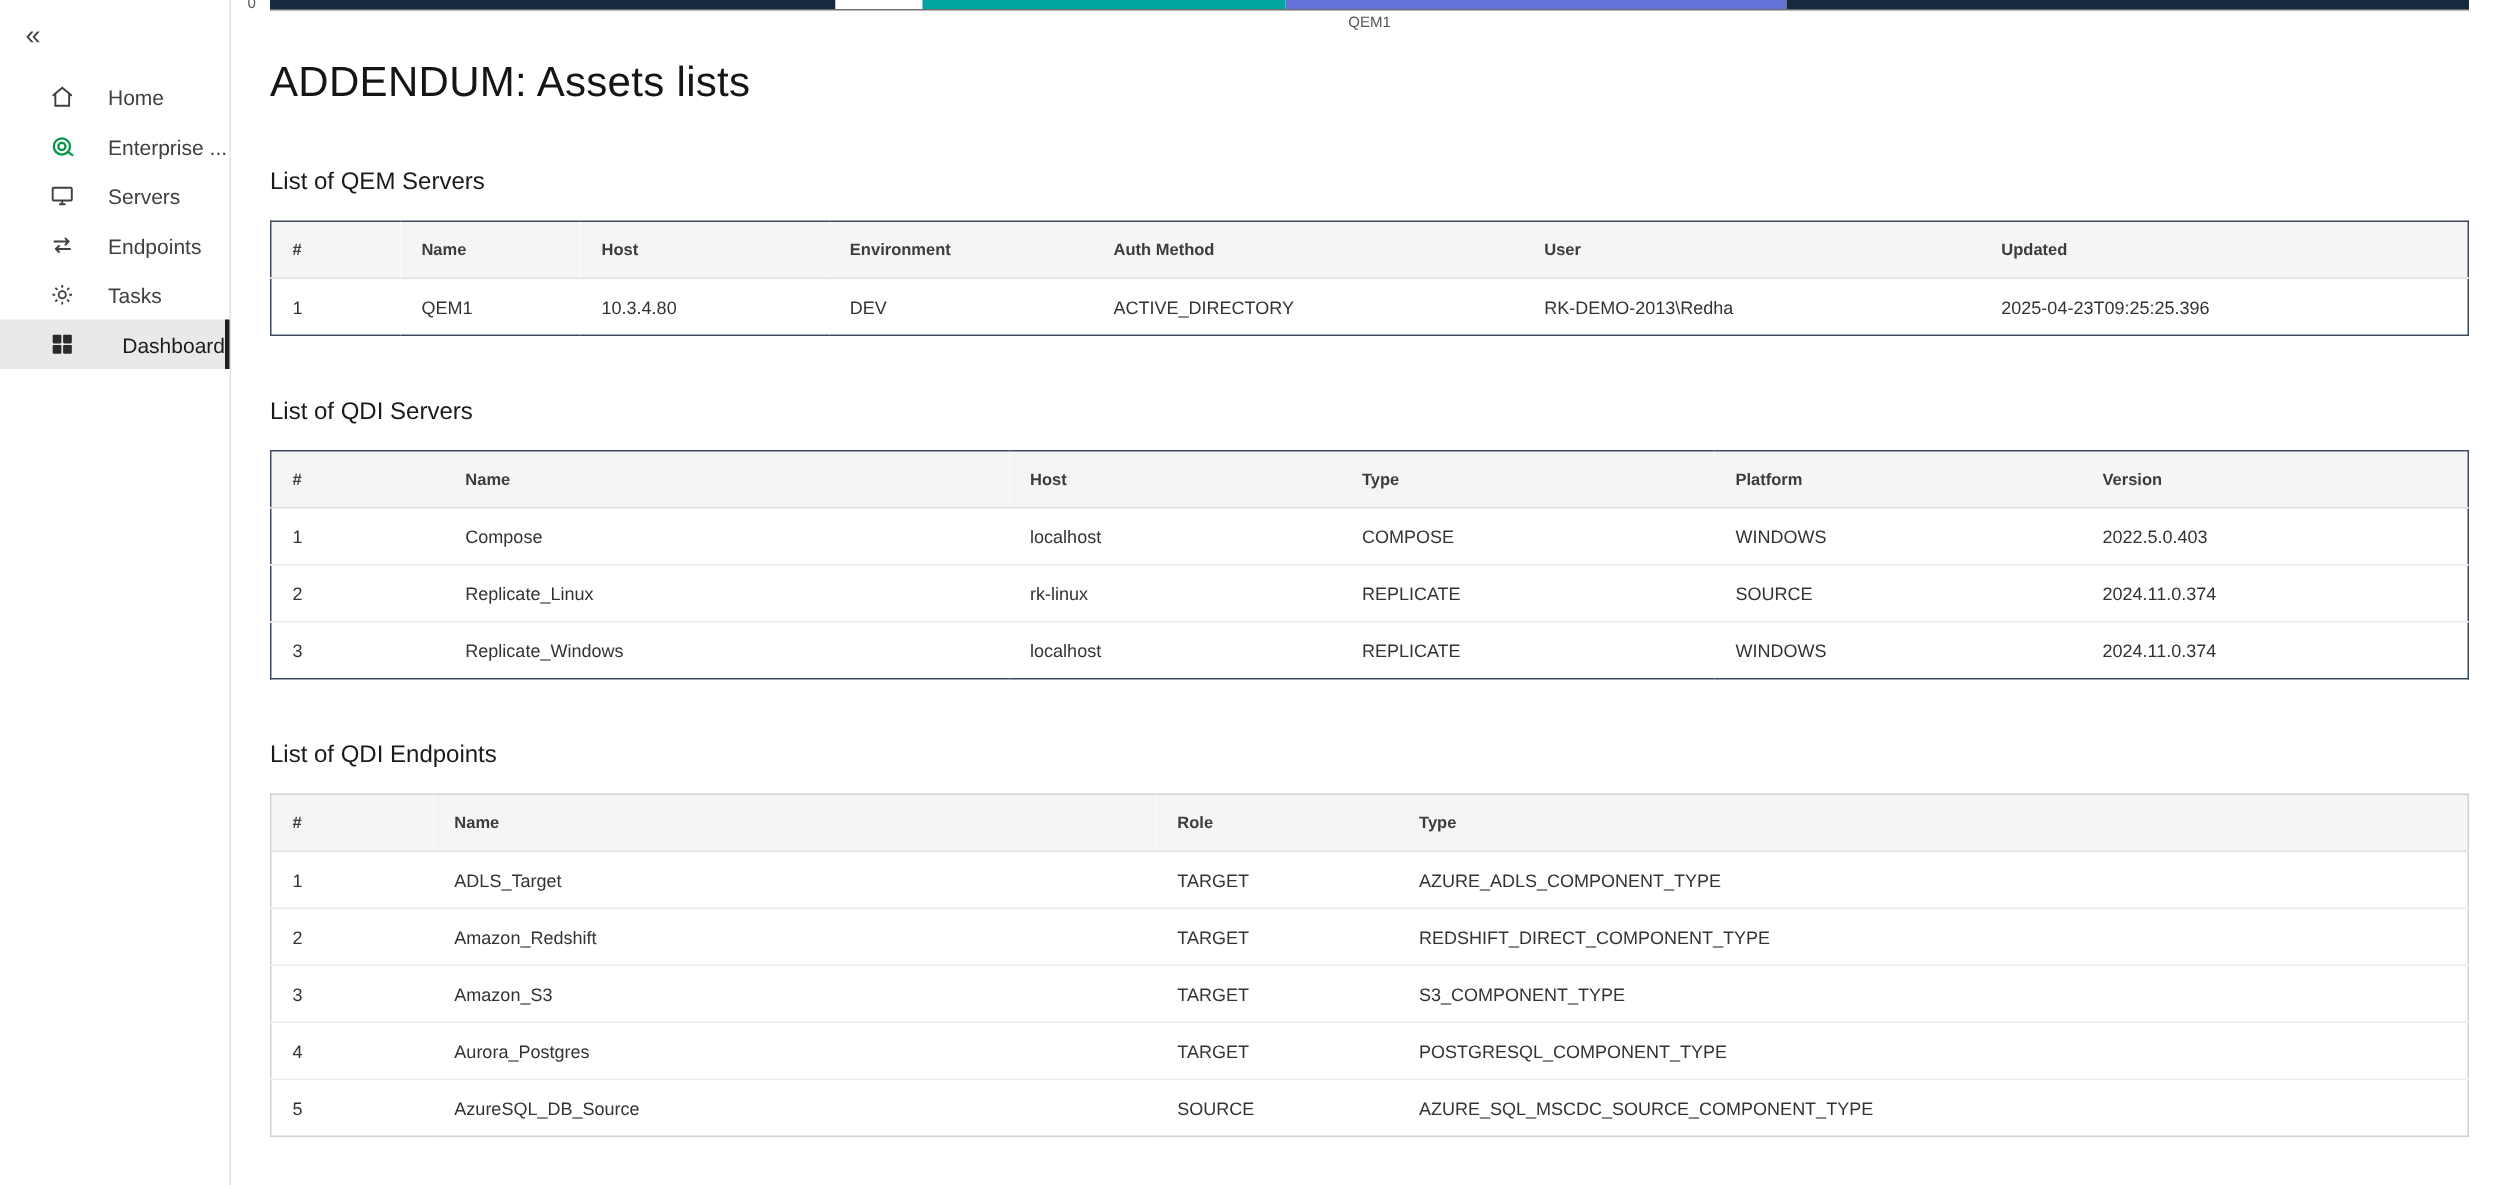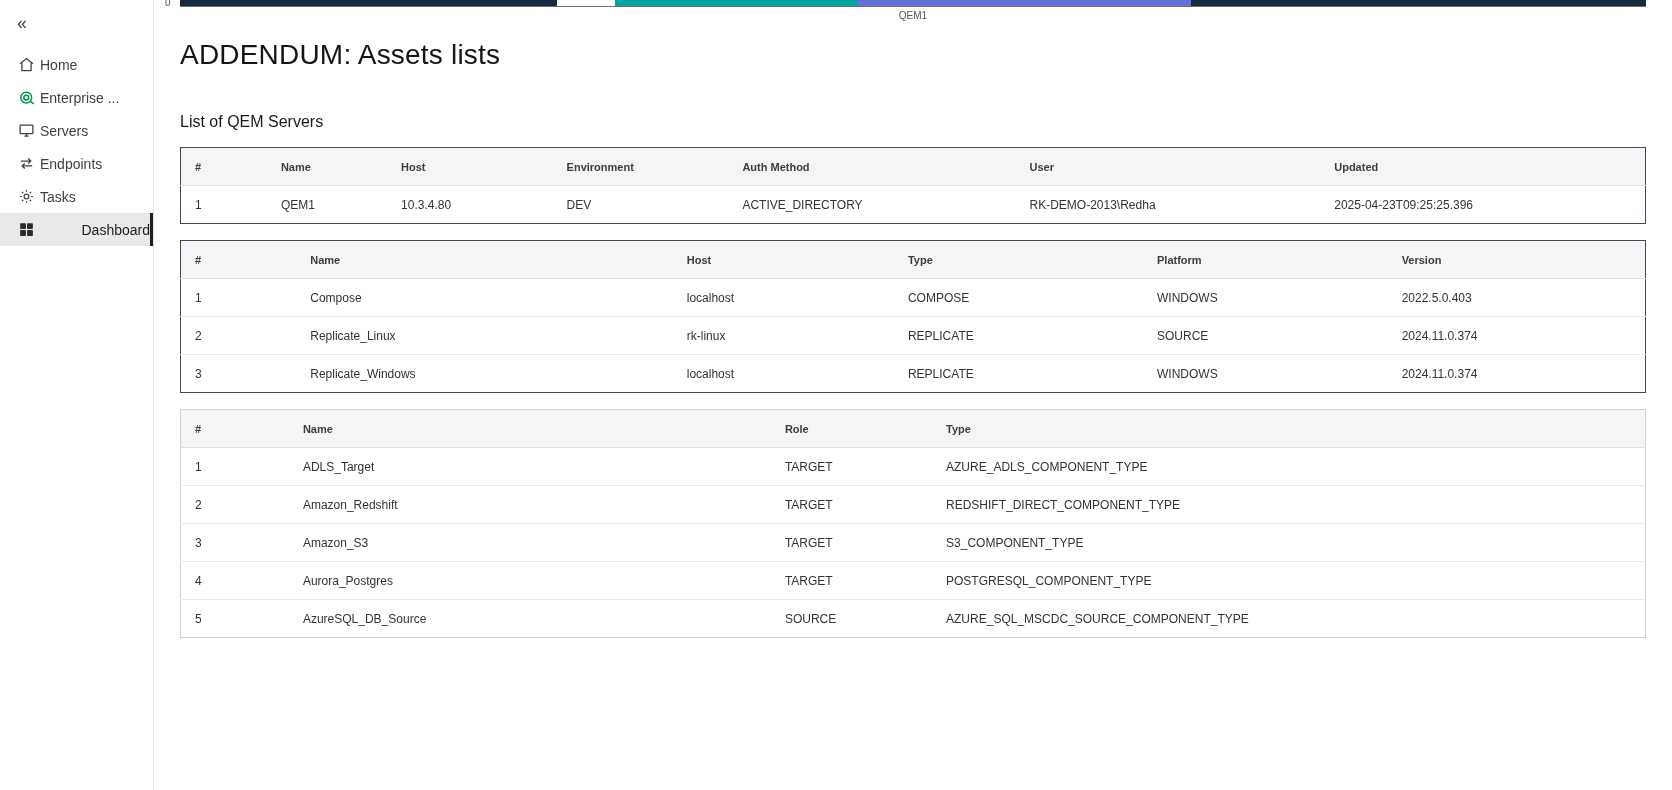--- a/index.html
+++ b/index.html
@@ -30,23 +30,23 @@
     font-size: 18px;
     line-height: 1;
     color: #444;
     padding: 2px 0 16px 17px;
     cursor: pointer;
     user-select: none;
   }
   .side-item {
     display: flex;
     align-items: center;
-    gap: 4px;
+    gap: 21px;
     height: 33px;
-    padding-left: 17px;
+    padding-left: 32px;
     font-size: 14px;
     color: #404040;
     cursor: pointer;
     white-space: nowrap;
     overflow: hidden;
   }
   .side-item.active {
     background: #e9e9e9;
     border-right: 3px solid #1f1f1f;
     font-weight: 500;
@@ -257,20 +257,21 @@
               <td>1</td>
               <td>QEM1</td>
               <td>10.3.4.80</td>
               <td>DEV</td>
               <td>ACTIVE_DIRECTORY</td>
               <td>RK-DEMO-2013\Redha</td>
               <td>2025-04-23T09:25:25.396</td>
             </tr>
           </tbody>
         </table>
+        <h2 class="section-title">List of QDI Servers</h2>
         <table class="data-table dark-border">
           <colgroup>
             <col style="width: 7.9%;">
             <col style="width: 25.7%;">
             <col style="width: 15.1%;">
             <col style="width: 17%;">
             <col style="width: 16.7%;">
             <col style="width: 17.6%;">
           </colgroup>
           <thead>
@@ -303,20 +304,21 @@
             <tr>
               <td>3</td>
               <td>Replicate_Windows</td>
               <td>localhost</td>
               <td>REPLICATE</td>
               <td>WINDOWS</td>
               <td>2024.11.0.374</td>
             </tr>
           </tbody>
         </table>
+        <h2 class="section-title">List of QDI Endpoints</h2>
         <table class="data-table light-border">
           <colgroup>
             <col style="width: 7.4%;">
             <col style="width: 32.9%;">
             <col style="width: 11%;">
             <col style="width: 48.7%;">
           </colgroup>
           <thead>
             <tr>
               <th>#</th>

